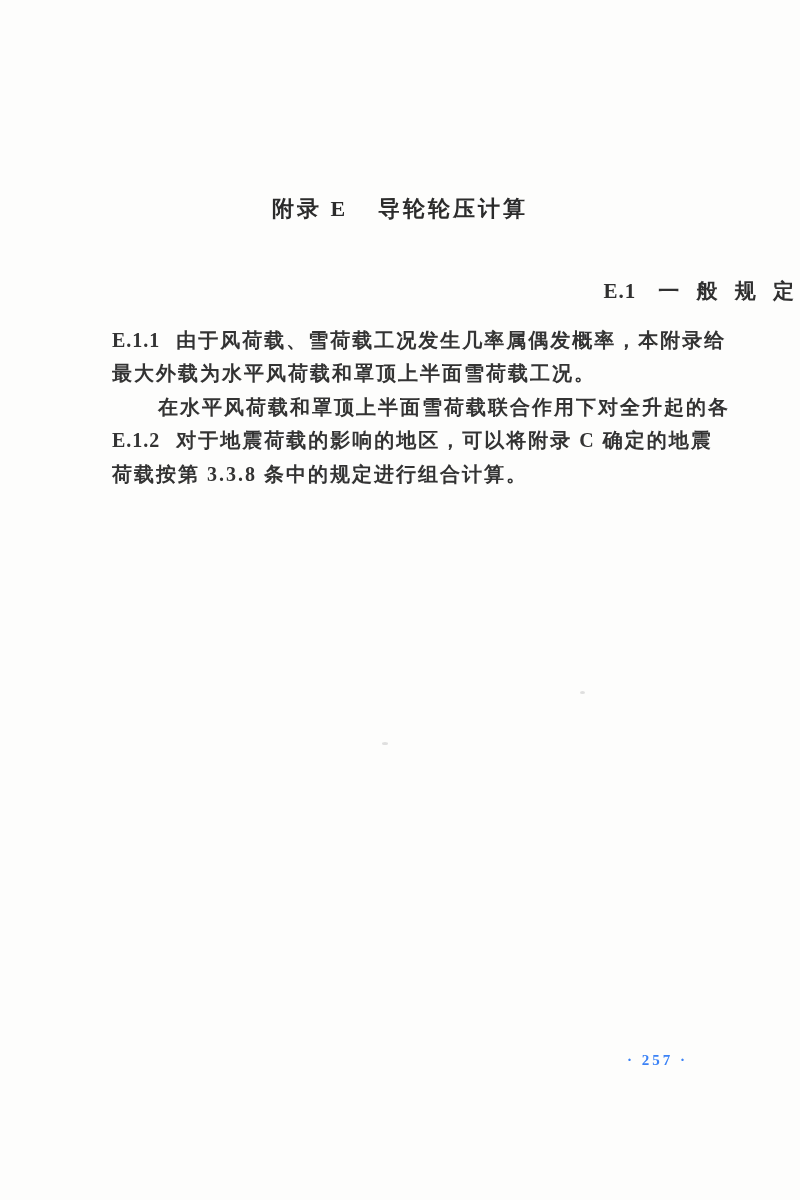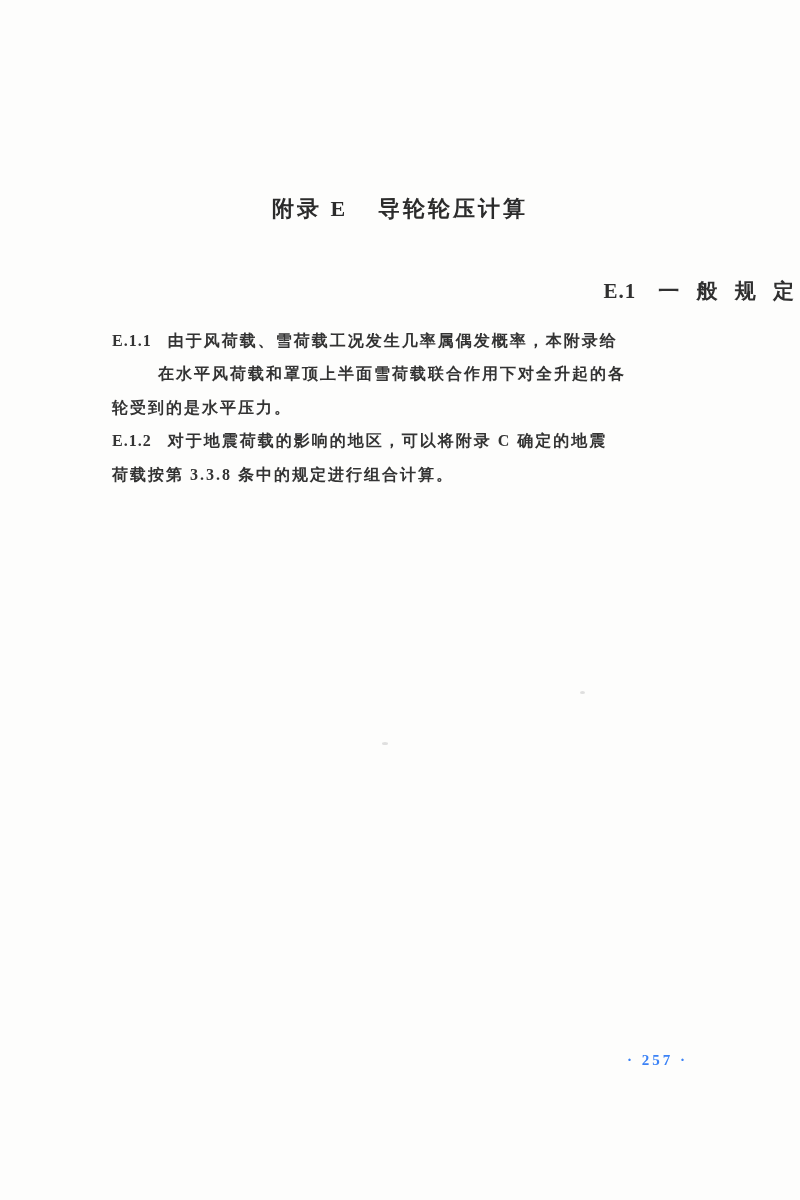--- a/index.html
+++ b/index.html
@@ -44,21 +44,21 @@
     white-space: nowrap;
   }
   .section-heading .h-label { margin-right: 22px; letter-spacing: 1px; }
   .section-heading .h-text { letter-spacing: 6px; }
 
   .body-text {
     position: absolute;
     top: 324px;
     left: 112px;
     width: 602px;
-    font-size: 16px;
+    font-size: 20px;
     font-weight: bold;
     color: #333333;
   }
   .body-line {
     height: 33.4px;
     line-height: 33.4px;
     letter-spacing: 2px;
     white-space: nowrap;
   }
   .body-line .para-label {
@@ -97,25 +97,25 @@
   </div>
 
   <div class="section-heading scan-soft">
     <span class="h-label">E.1</span><span class="h-text">一 般 规 定</span>
   </div>
 
   <div class="body-text scan-soft">
     <div class="body-line">
       <span class="para-label">E.1.1</span><span>由于风荷载、雪荷载工况发生几率属偶发概率，本附录给</span>
     </div>
+    <div class="body-line">
+      <span>最大外载为水平风荷载和罩顶上半面雪荷载工况。</span>
+    </div>
     <div class="body-line indent">
       <span>在水平风荷载和罩顶上半面雪荷载联合作用下对全升起的各</span>
-    </div>
-    <div class="body-line">
-      <span>轮受到的是水平压力。</span>
     </div>
     <div class="body-line">
       <span class="para-label">E.1.2</span><span>对于地震荷载的影响的地区，可以将附录 C 确定的地震</span>
     </div>
     <div class="body-line">
       <span>荷载按第 3.3.8 条中的规定进行组合计算。</span>
     </div>
   </div>
 
   <div class="speck s1"></div>

